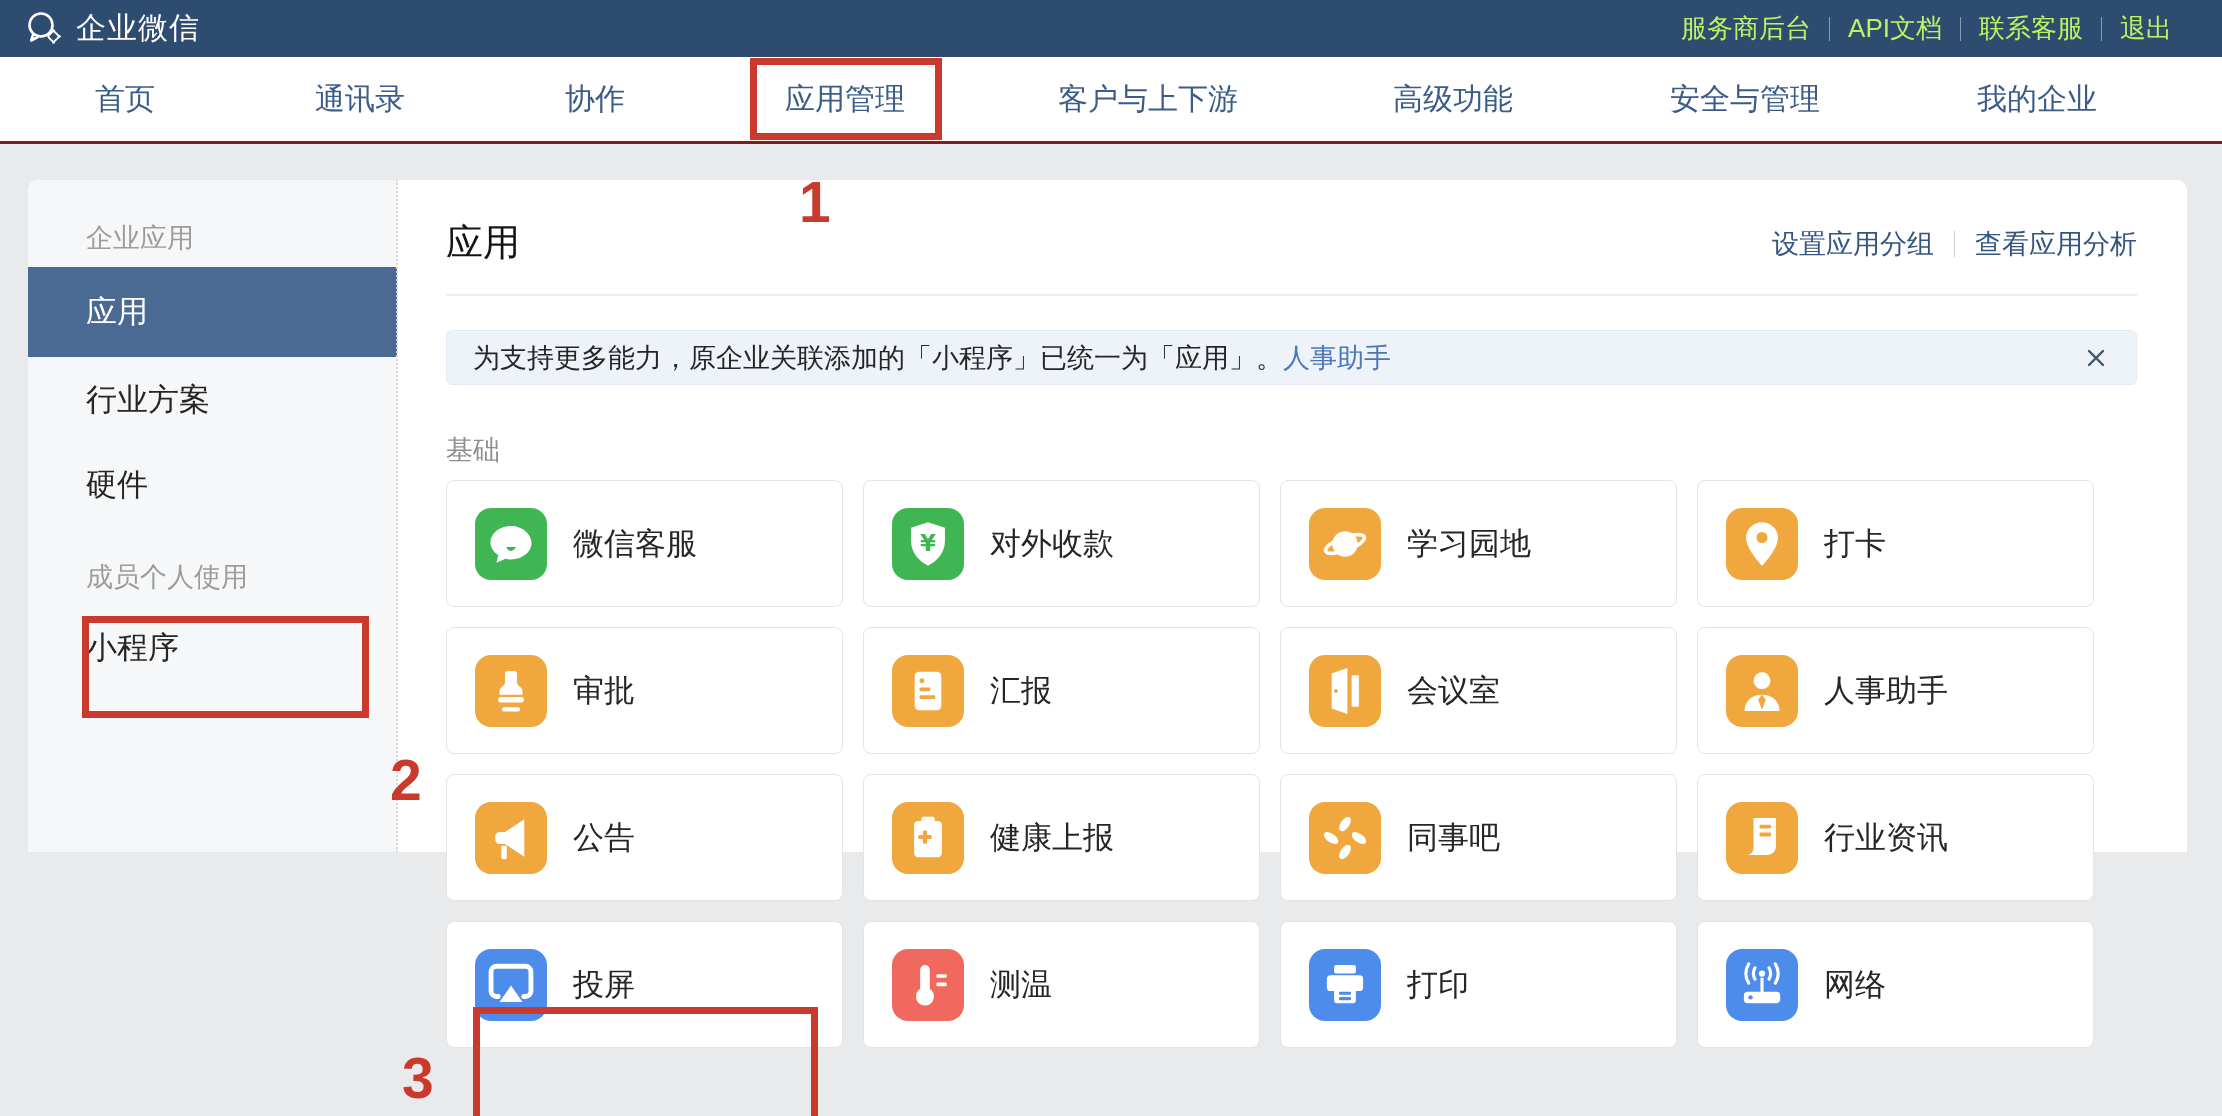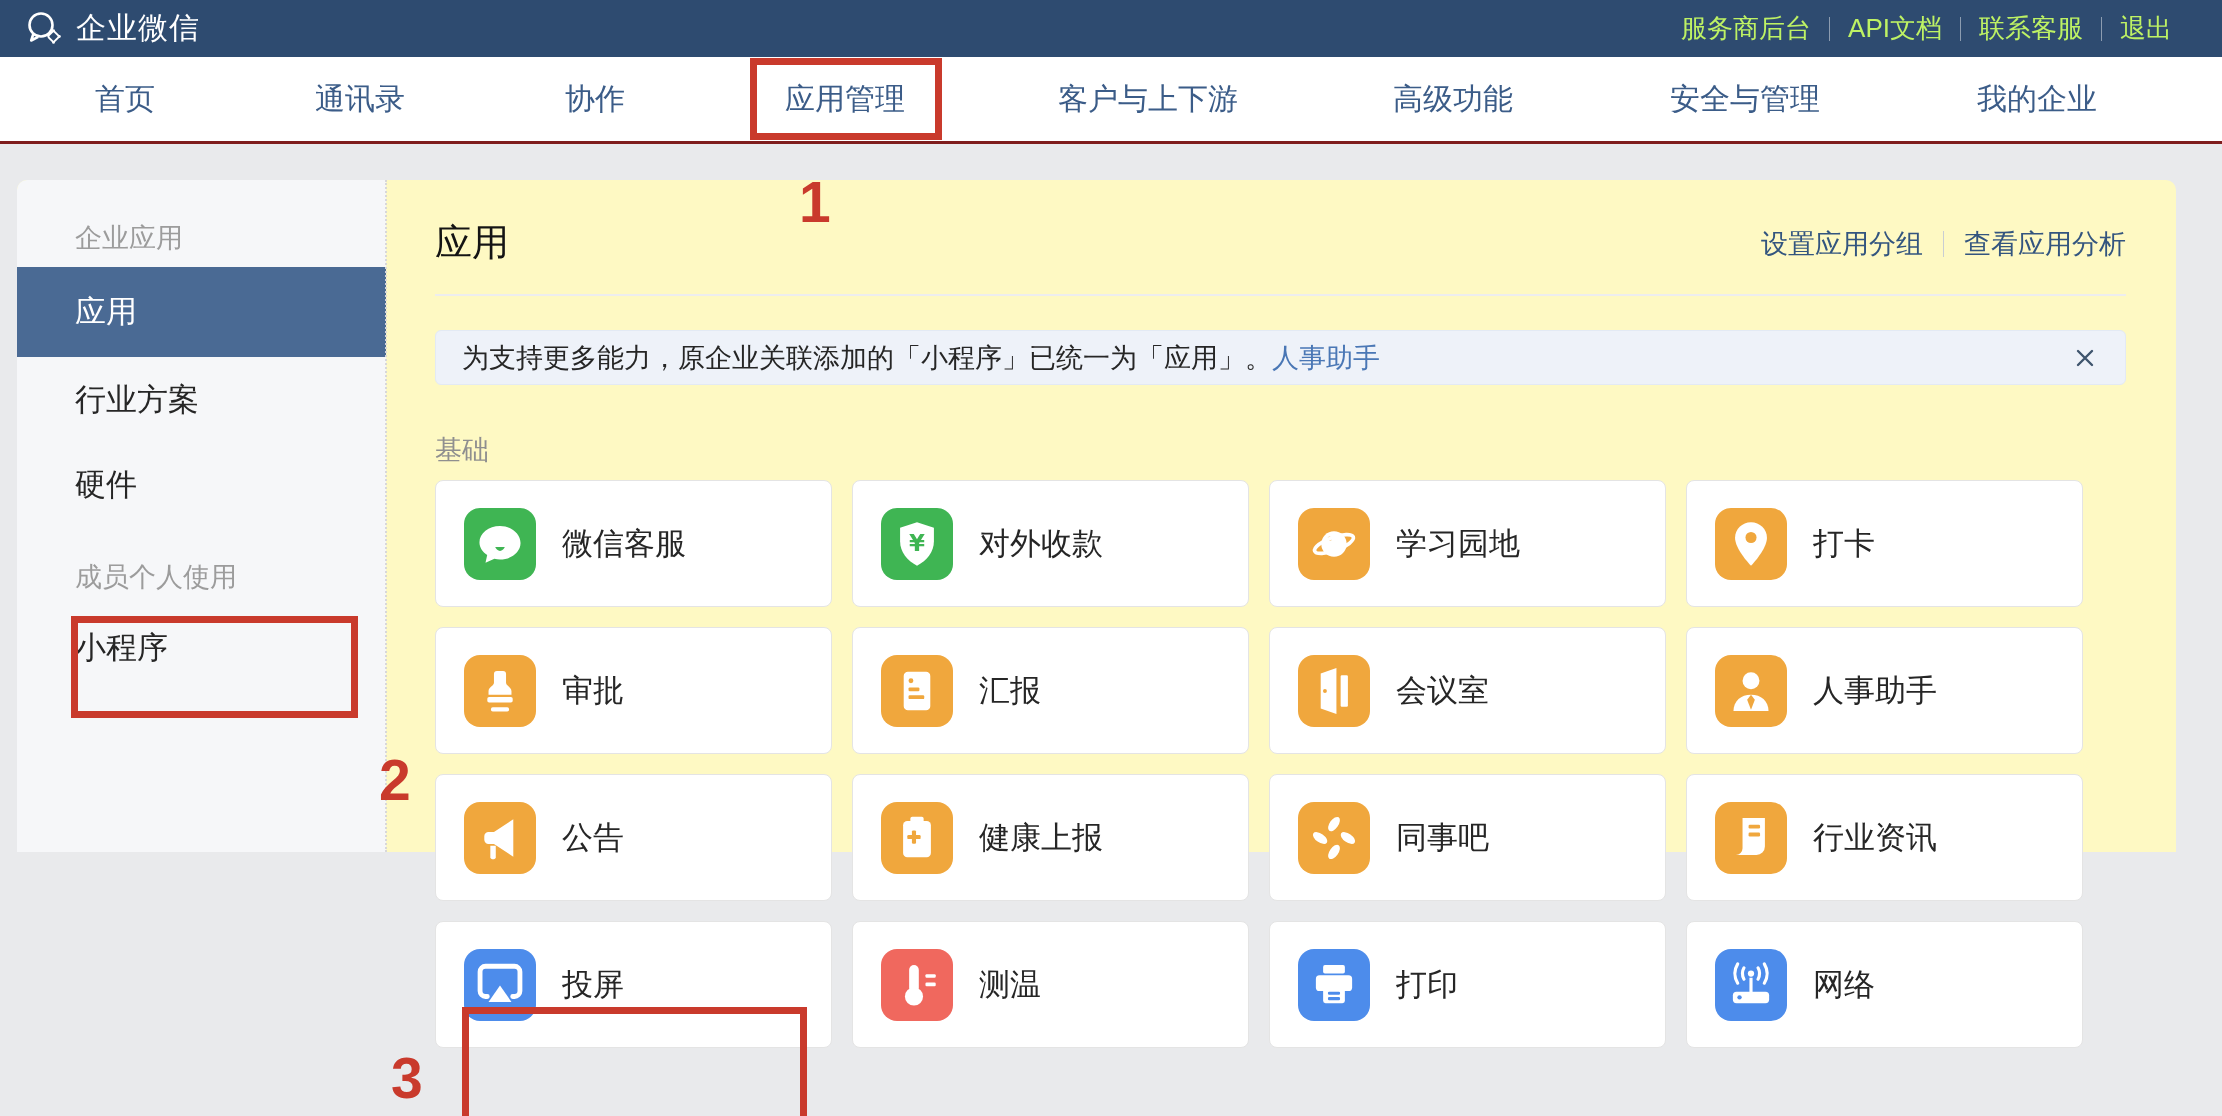--- a/index.html
+++ b/index.html
@@ -27,21 +27,21 @@
   .nav-tab:nth-of-type(1){left:125px;}
   .nav-tab:nth-of-type(2){left:360px;}
   .nav-tab:nth-of-type(3){left:595px;text-align:right;}
   .nav-tab:nth-of-type(4){left:845px;text-align:center;}
   .nav-tab:nth-of-type(5){left:1148px;}
   .nav-tab:nth-of-type(6){left:1453px;}
   .nav-tab:nth-of-type(7){left:1745px;}
   .nav-tab:nth-of-type(8){left:2037px;}
   .nav-underline{position:absolute;left:757px;bottom:3px;width:174px;height:3px;background:#2b4a72;}
   
-  .panel{position:absolute;left:17px;top:180px;width:2159px;height:672px;background:#fef9c3;
+  .panel{position:absolute;left:28px;top:180px;width:2159px;height:672px;background:#ffffff;
     border-radius:10px 10px 0 0;z-index:1;}
   .sidebar{position:absolute;left:0;top:0;width:369px;height:100%;background:#f6f7f9;
     border-radius:10px 0 0 0;}
   .sidebar::after{content:"";position:absolute;right:-1px;top:0;height:100%;width:0;
     border-right:2px dotted #d8d8d8;}
   .side-entry{position:absolute;left:58px;height:46px;line-height:46px;font-size:31px;
     color:#262626;cursor:pointer;white-space:nowrap;}
   .side-header{color:#9c9c9c;font-size:27px;height:40px;line-height:40px;cursor:default;}
   .side-selected-band{position:absolute;left:0;top:87px;width:100%;height:90px;background:#4a6a94;
     display:flex;align-items:center;padding-left:58px;box-sizing:border-box;cursor:pointer;}

